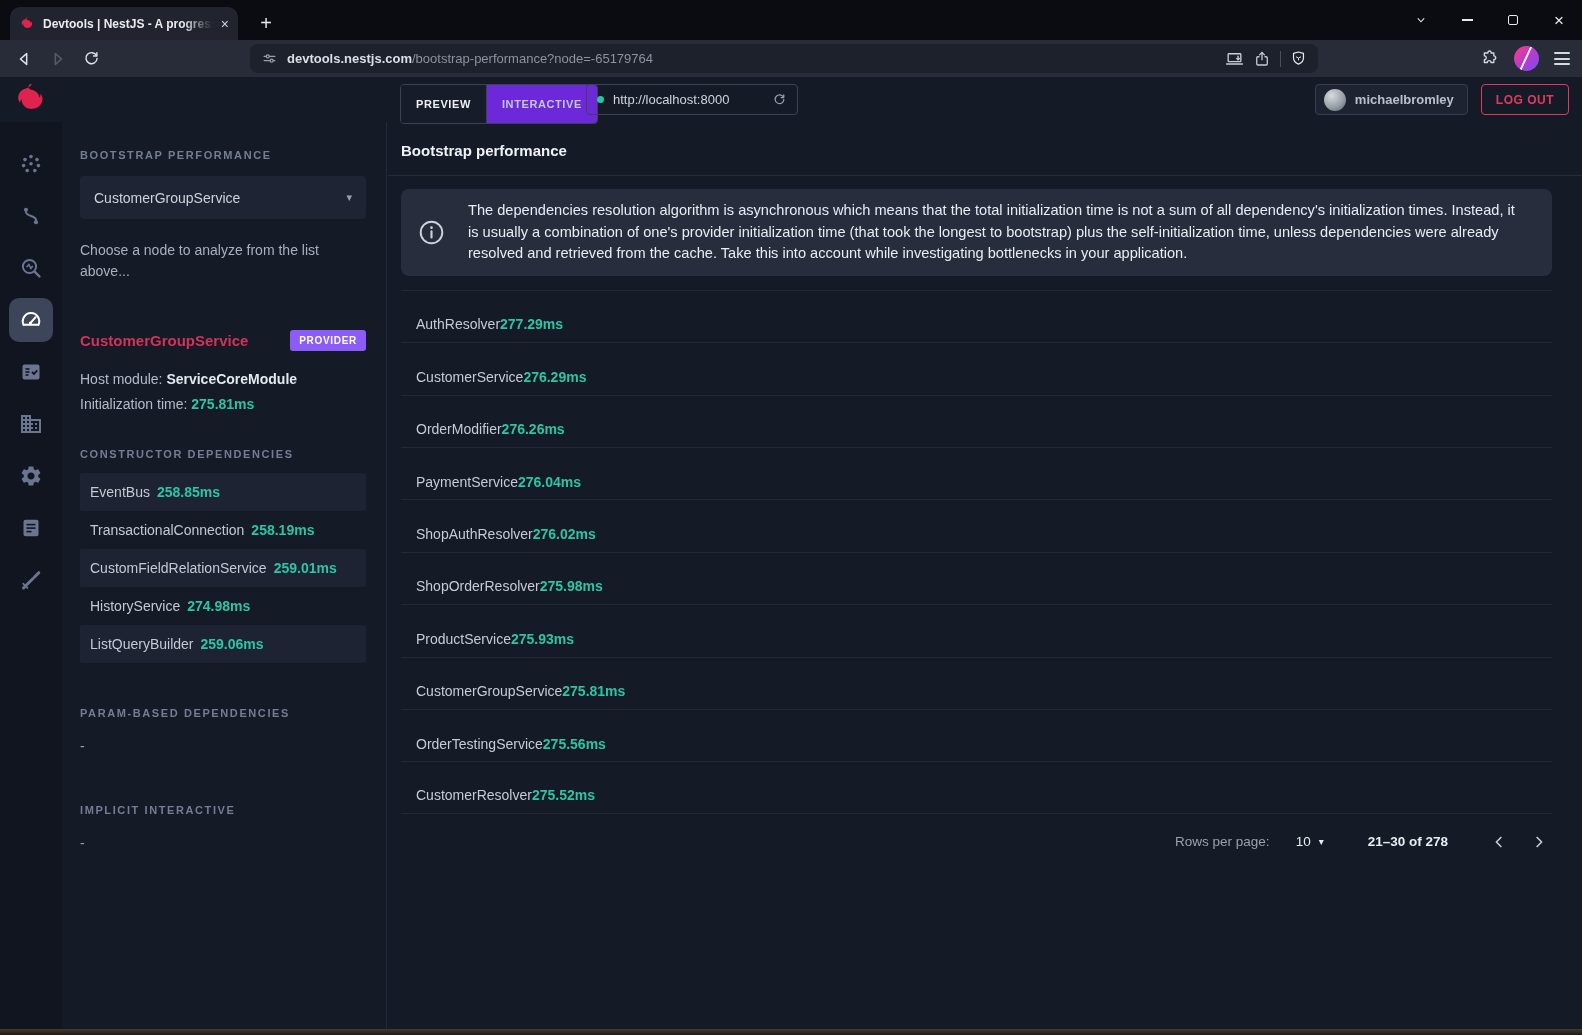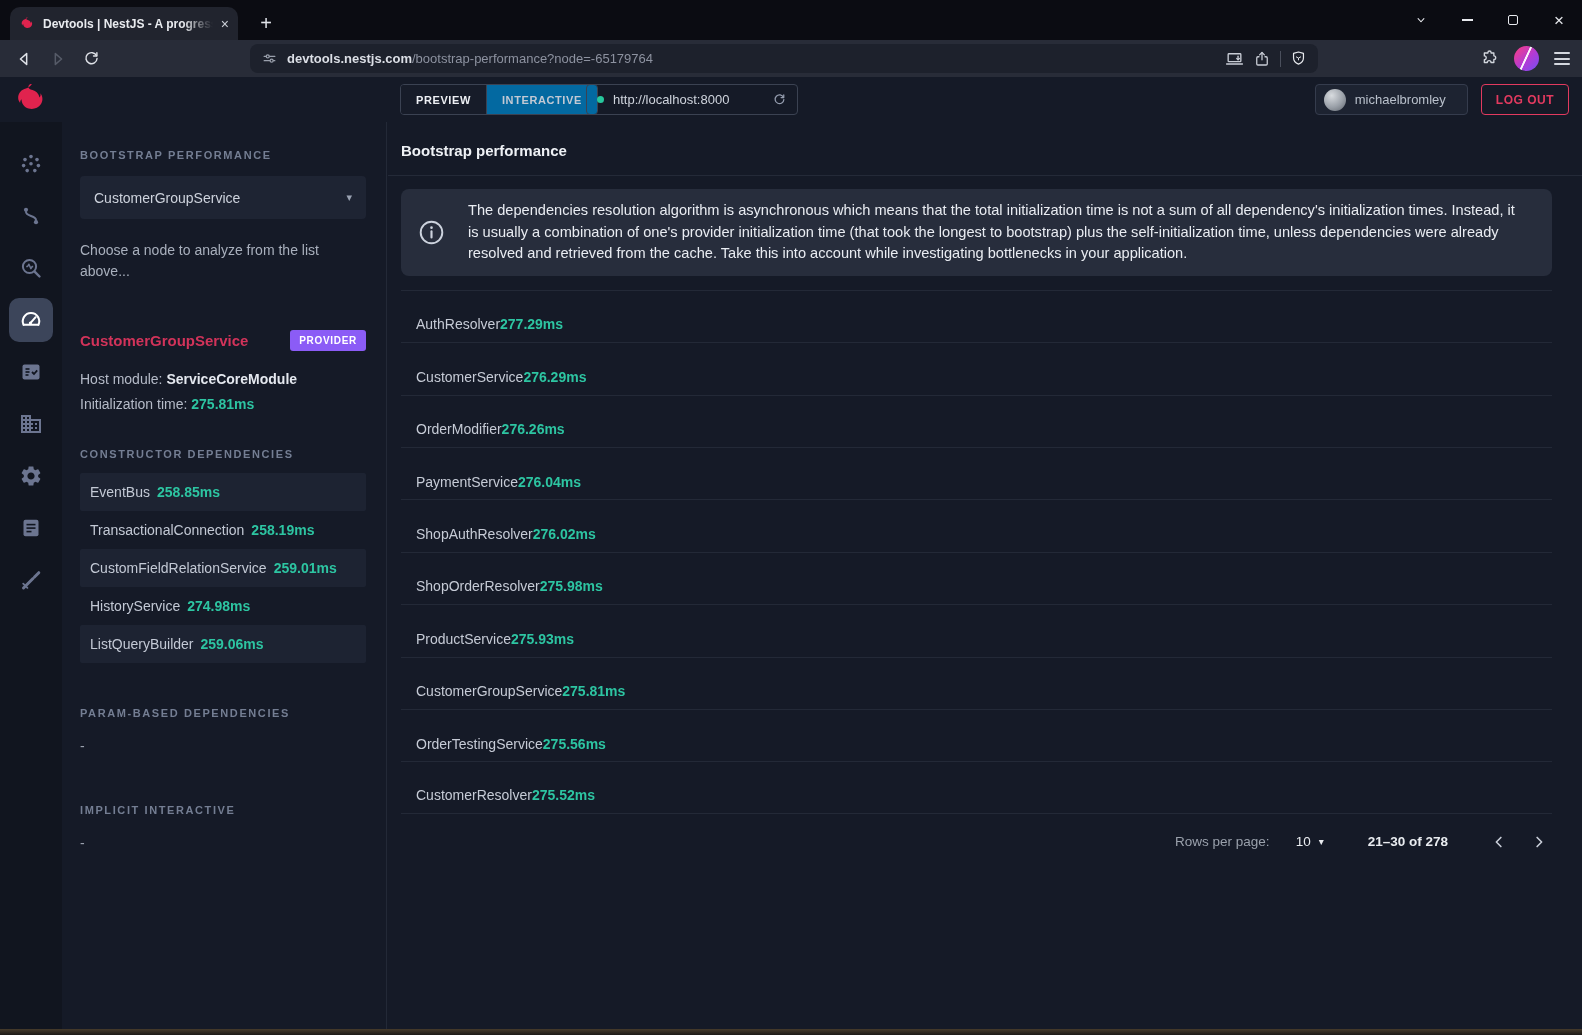--- a/index.html
+++ b/index.html
@@ -40,32 +40,32 @@
     background:
       linear-gradient(115deg, transparent 44%, rgba(255,255,255,.95) 46%, rgba(255,255,255,.95) 50%, transparent 52%),
       linear-gradient(135deg,#ef3d8f 10%,#b13bd6 55%,#7a4ef0 95%); }
   .burger { display:flex; flex-direction:column; gap:3.5px; }
   .burger div { width:16px; height:2px; background:#d4d8df; border-radius:1px; }
 
   
   #app { position:absolute; top:77px; left:0; right:0; height:952px; background:#151a27; }
   #app-header { position:absolute; top:0; left:0; right:0; height:45px; }
   .logo { position:absolute; left:12px; top:4px; }
-  .mode-group { position:absolute; left:400px; top:7px; height:31px; display:flex; border:1px solid #3b4252;
+  .mode-group { position:absolute; left:400px; top:7px; height:40px; display:flex; border:1px solid #3b4252;
                 border-radius:4px; overflow:hidden; }
   .mode-btn { padding:0 15px; font-size:11px; font-weight:700; letter-spacing:.6px; display:flex; align-items:center; }
   .mode-preview { color:#eef0f4; background:#171c29; }
-  .mode-interactive { color:#c3c9d4; background:#0369a1; border-left:1px solid #3b4252; }
+  .mode-interactive { color:#c3c9d4; background:#6d28d9; border-left:1px solid #3b4252; }
   .target-box { position:absolute; left:586px; top:7px; width:212px; height:31px; border:1px solid #3b4252;
                 border-radius:4px; display:flex; align-items:center; padding:0 10px; gap:9px; }
   .green-dot { width:7px; height:7px; border-radius:50%; background:#27c79d; }
   .target-url { flex:1; font-size:13px; color:#cfd4dd; }
   .header-right { position:absolute; right:13px; top:7px; display:flex; gap:13px; }
   .user-chip { height:31px; border:1px solid #353c4d; background:#1d2331; border-radius:4px;
-               display:flex; align-items:center; gap:9px; padding:0 21px 0 8px; }
+               display:flex; align-items:center; gap:9px; padding:0 13px 0 8px;font-weight:bold; }
   .user-avatar { width:22px; height:22px; border-radius:50%;
                  background:radial-gradient(circle at 35% 30%, #d8dbdf, #9aa0a8 55%, #5d636c); }
   .user-name { font-size:13px; color:#b9c0cb; }
   .logout-btn { height:31px; border:1px solid #e23a5f; border-radius:4px; color:#e23a5f; font-size:12px;
                 font-weight:700; letter-spacing:.5px; display:flex; align-items:center; padding:0 14px; }
 
   
   #rail { position:absolute; left:0; top:45px; width:62px; bottom:0; background:#11151f;
           display:flex; flex-direction:column; align-items:center; padding-top:20px; gap:8px; }
   .rail-btn { width:44px; height:44px; border-radius:10px; display:flex; align-items:center; justify-content:center;

